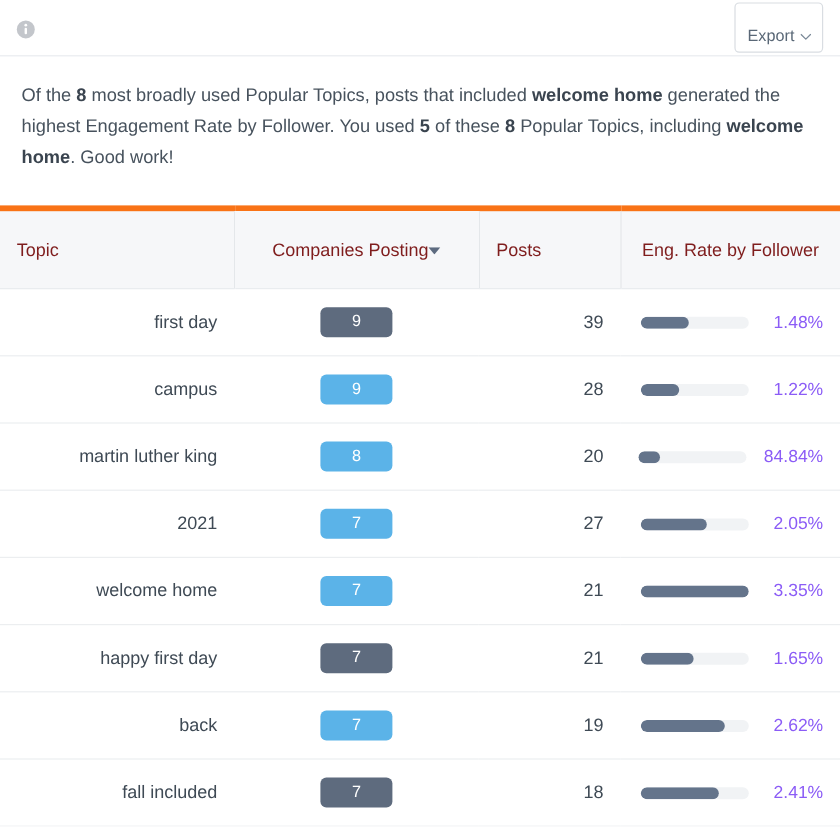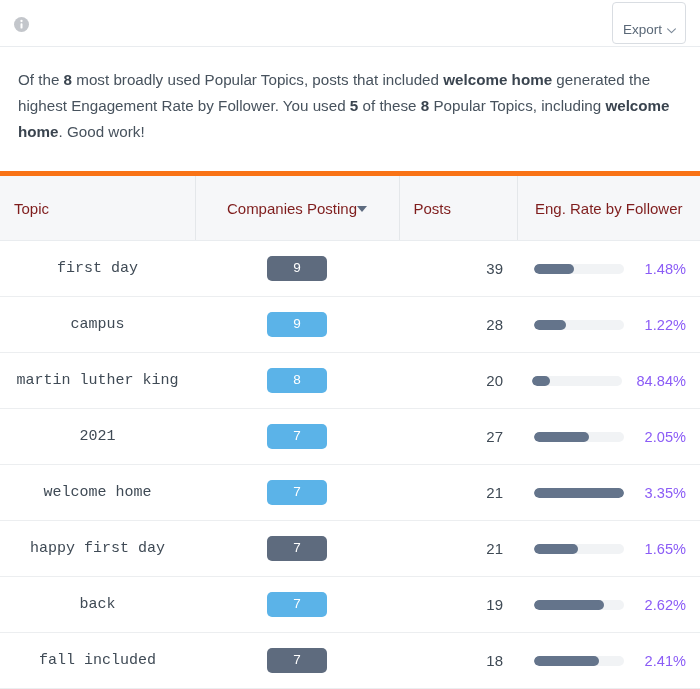--- a/index.html
+++ b/index.html
@@ -126,21 +126,21 @@
 
   table.topics td {
     border-bottom: 1px solid #eceef0;
     height: 56px;
     padding: 0 14px;
     box-sizing: border-box;
     vertical-align: middle;
     font-size: 15px;
     color: #3f4a55;
   }
-  td.c-topic { text-align: center; font-family: Liberation Mono, monospace; }
+  td.c-topic { text-align: right; }
   td.c-comp  { text-align: center; }
   td.c-posts { text-align: right; color: #4a5560; font-size: 14.6px; padding-right: 12px;}
   td.c-eng   { text-align: right; padding-right: 12px; }
 
   .badge {
     display: inline-block;
     min-width: 60px;
     padding: 4px 0 5px 0;
     border-radius: 5px;
     color: #ffffff;

